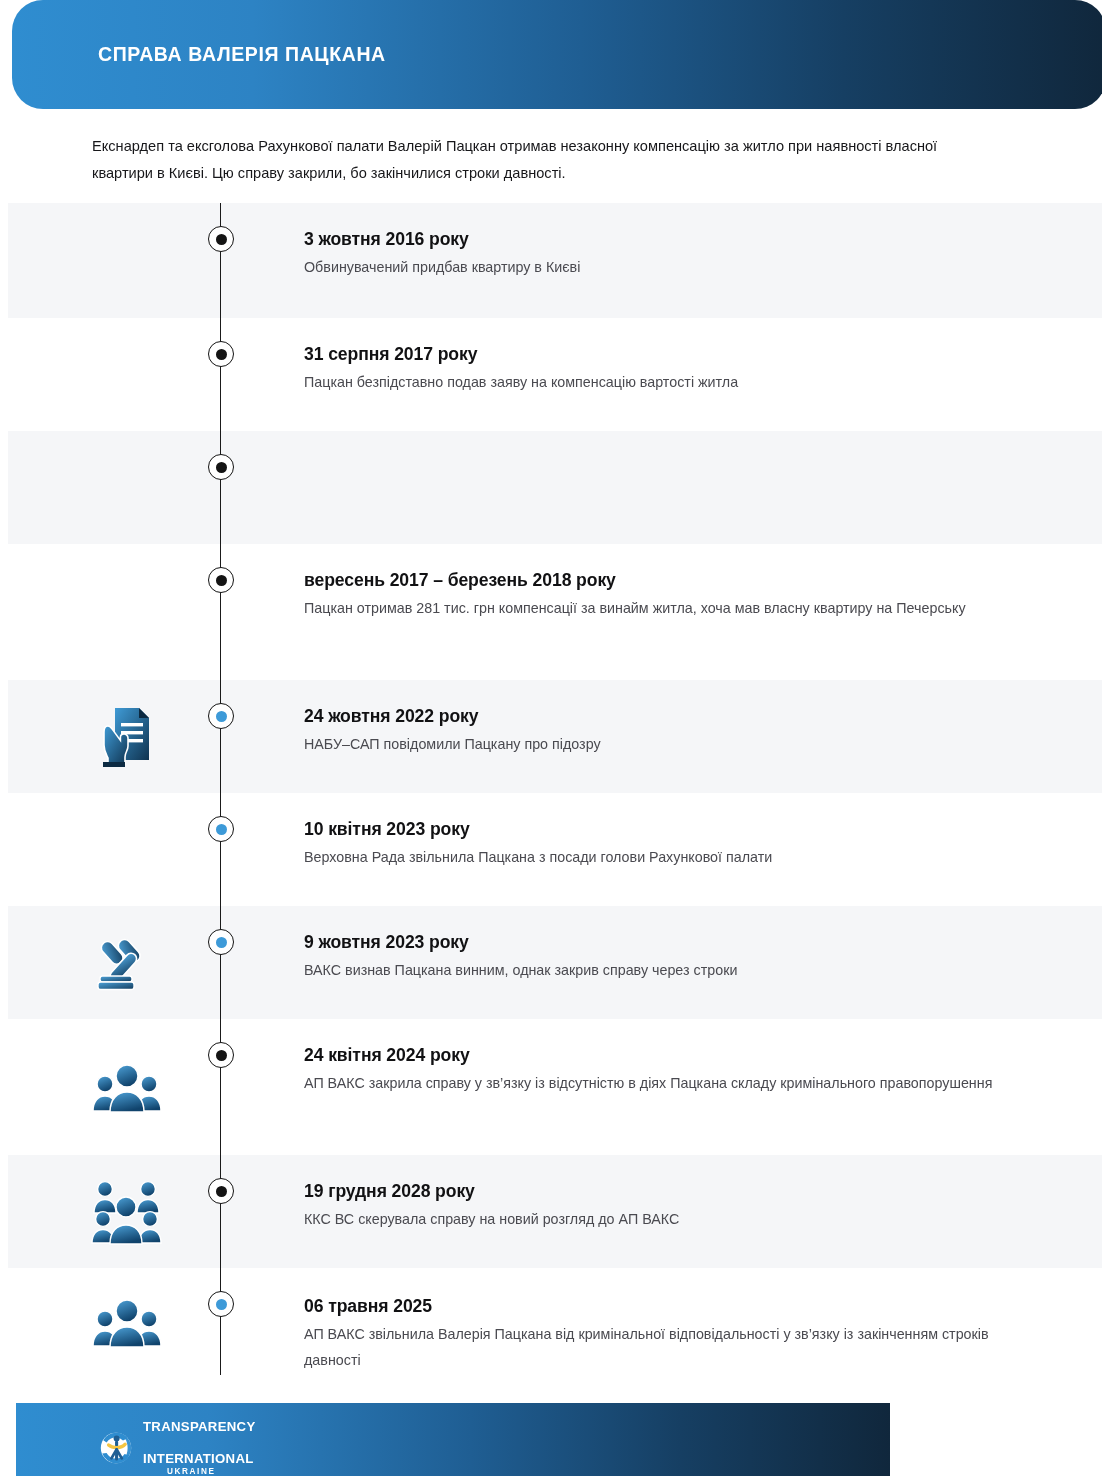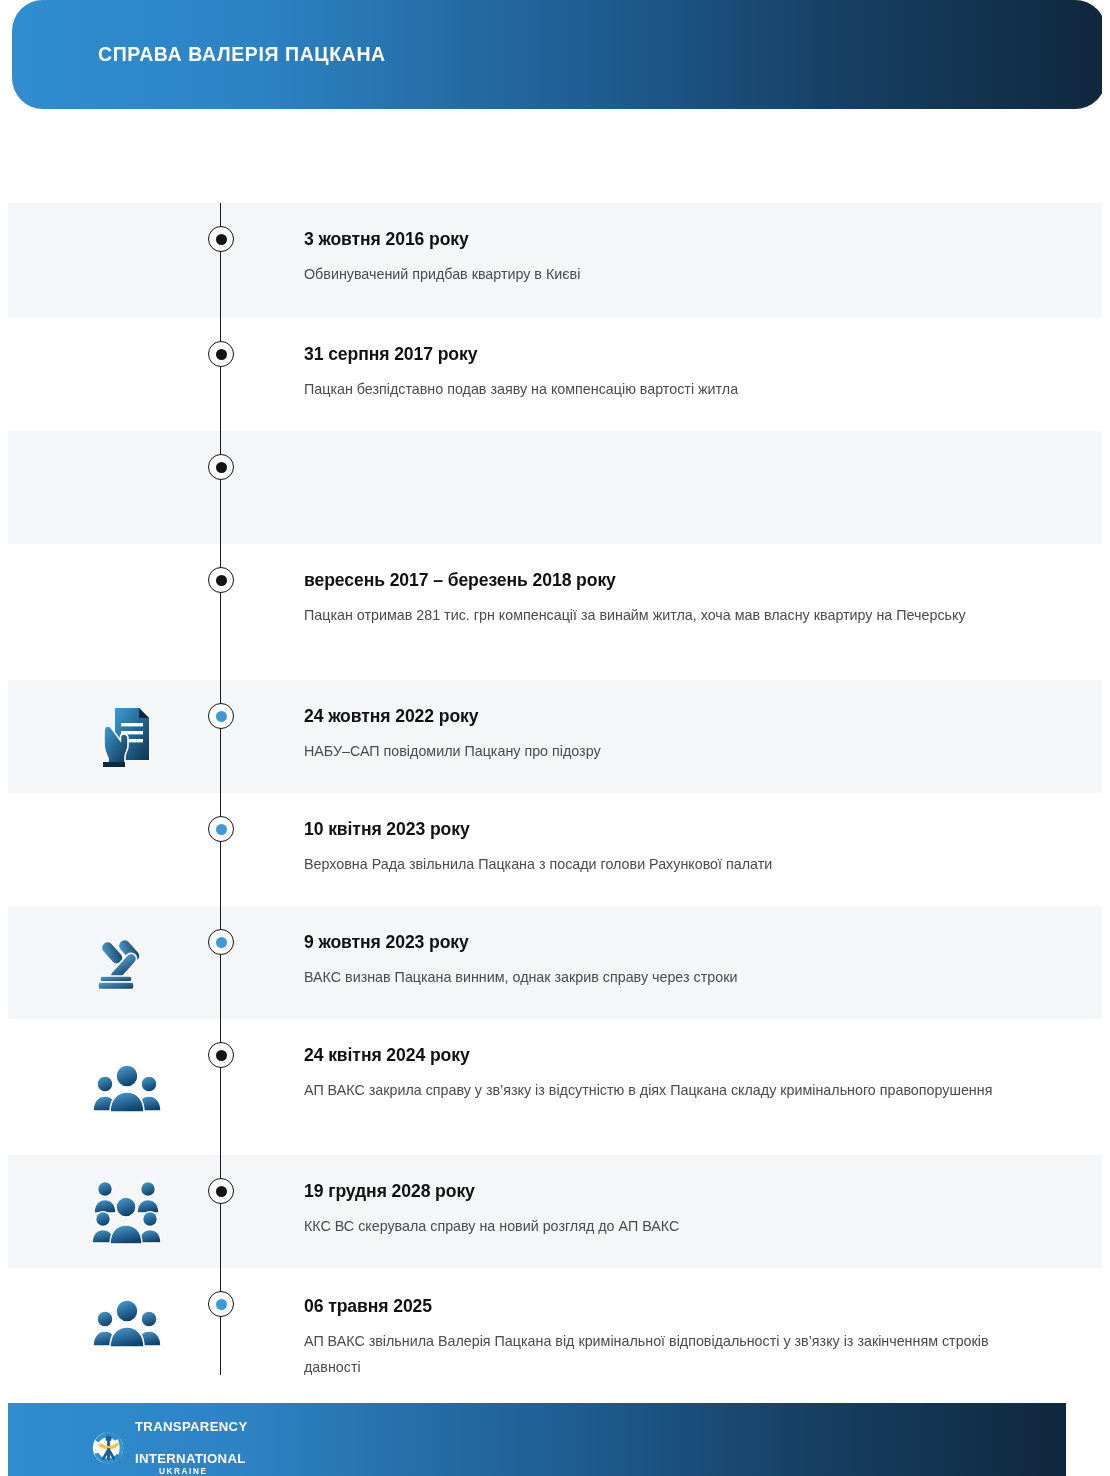--- a/index.html
+++ b/index.html
@@ -97,31 +97,31 @@
     width: 700px;
   }
   .row-date {
     color: #111113;
     font-size: 17.6px;
     font-weight: bold;
     letter-spacing: -0.1px;
     white-space: nowrap;
   }
   .row-desc {
-    margin-top: 11px;
+    margin-top: 4px;
     color: #4a4a50;
     font-size: 14.3px;
     line-height: 26px;
   }
 
   
   .footer {
     position: absolute;
-    left: 0; bottom: 0;
-    width: 1058px; height: 73px;
+    left: 8px; bottom: 0;
+    width: 874px; height: 73px;
     background: linear-gradient(90deg, #2f8dd0 0%, #2d83c4 22%, #1f5e93 52%, #163f63 76%, #10273c 100%);
   }
   .logo {
     position: absolute;
     left: 80px; top: 16px;
     display: flex; align-items: center; gap: 7px;
   }
   .logo-text {
     display: flex; flex-direction: column;
     line-height: 1;
@@ -145,20 +145,21 @@
 </style>
 </head>
 <body>
 
 <div class="page">
 
   <div class="header">
     <div class="header-title">СПРАВА ВАЛЕРІЯ ПАЦКАНА</div>
   </div>
 
+  <div class="intro">Екснардеп та ексголова Рахункової палати Валерій Пацкан отримав незаконну компенсацію за житло при наявності власної квартири в Києві. Цю справу закрили, бо закінчилися строки давності.</div>
 
   <div class="timeline" id="timeline">
     <div class="tl-line"></div>
   <div class="row alt" style="height: 115px;">
         <div class="marker" style="top: 23px;">
           <span class="dot"></span>
         </div>
         <div class="row-body" style="top: 26px;">
           <div class="row-date">3 жовтня 2016 року</div>
           <div class="row-desc">Обвинувачений придбав квартиру в Києві</div>

